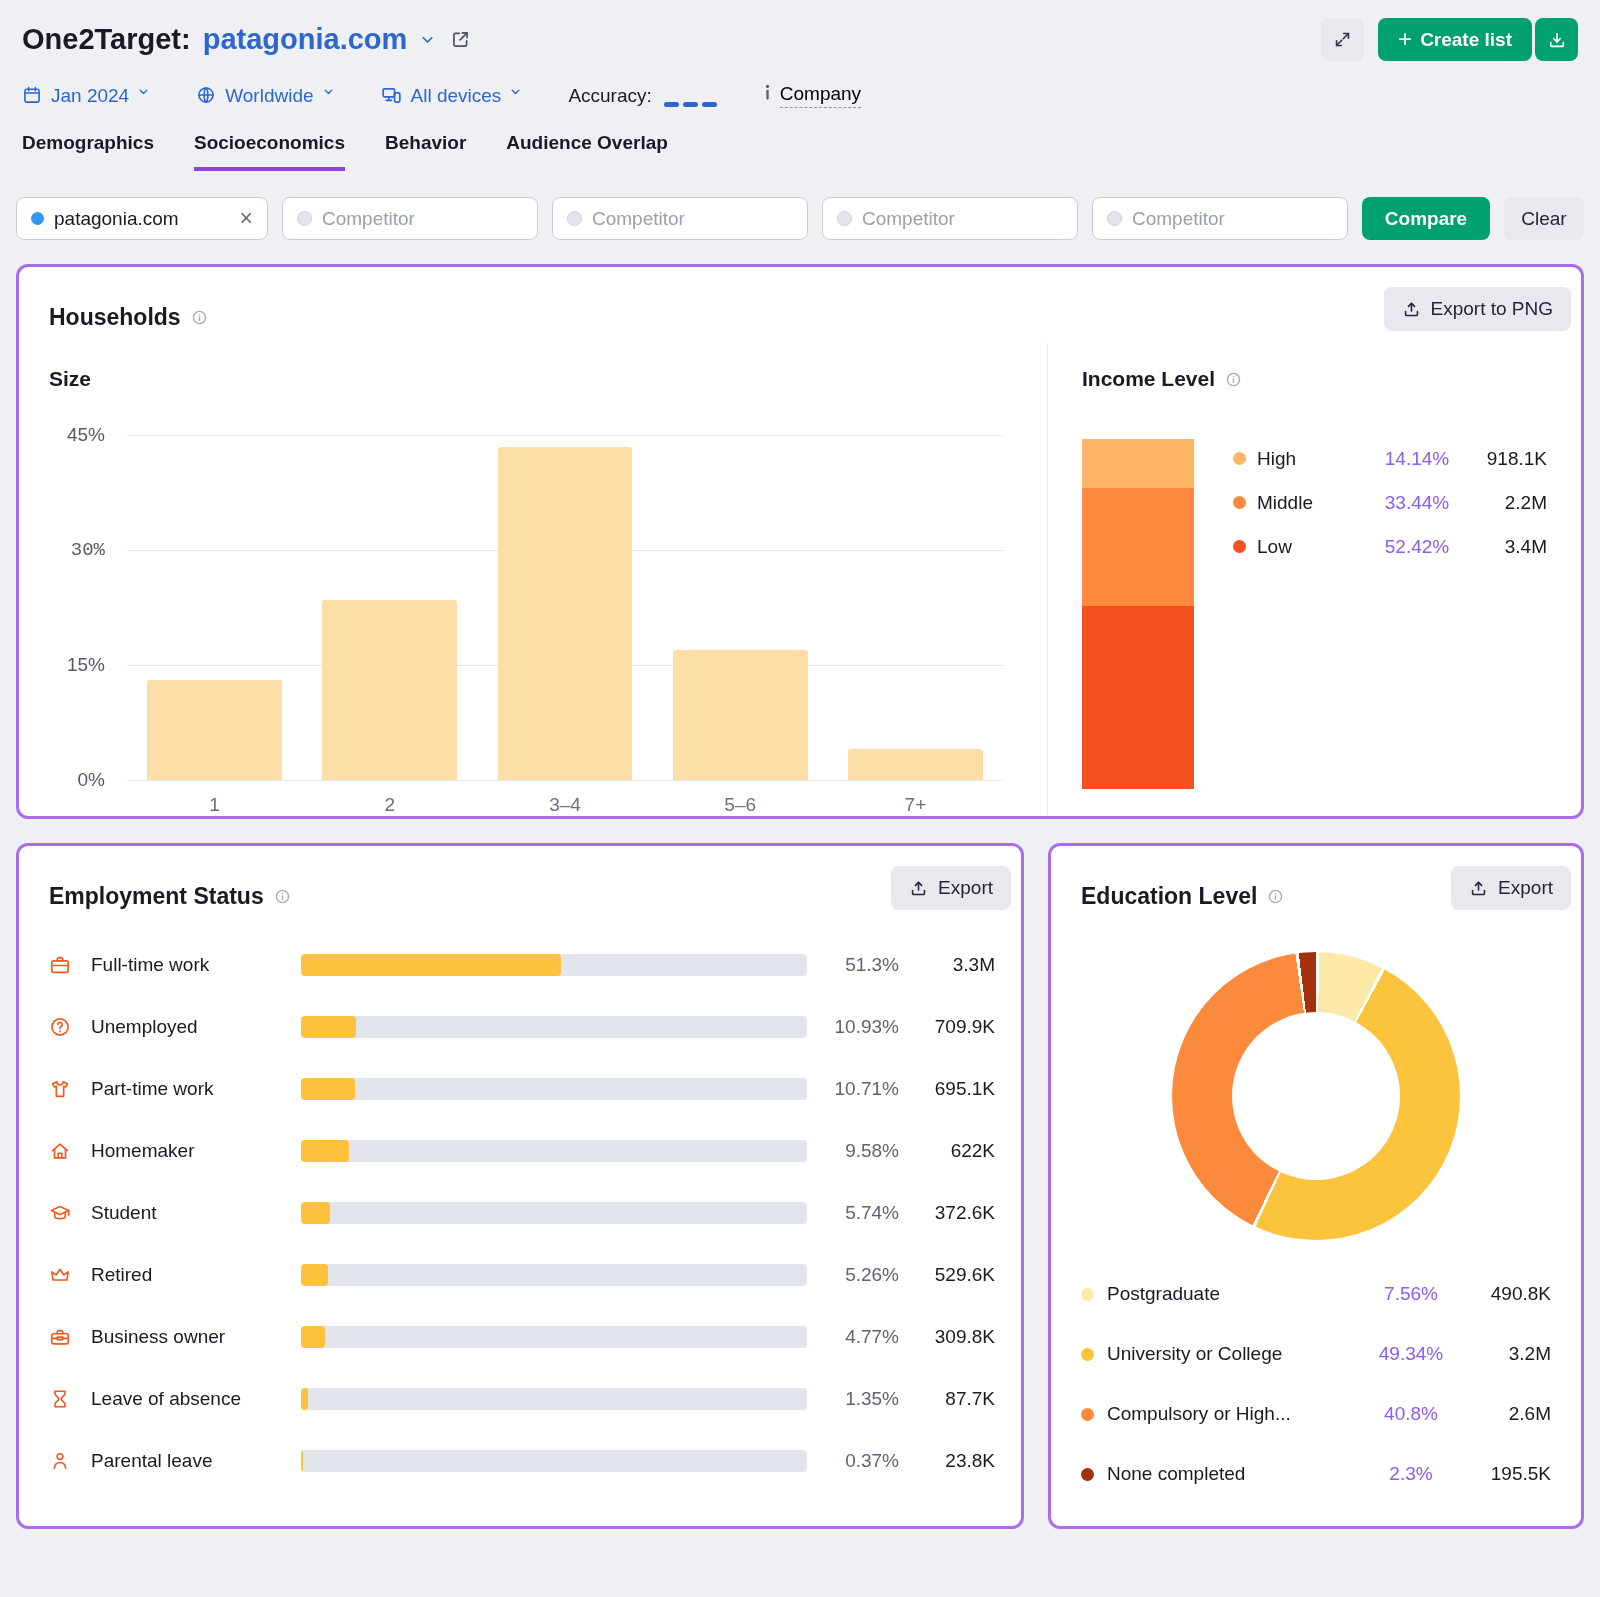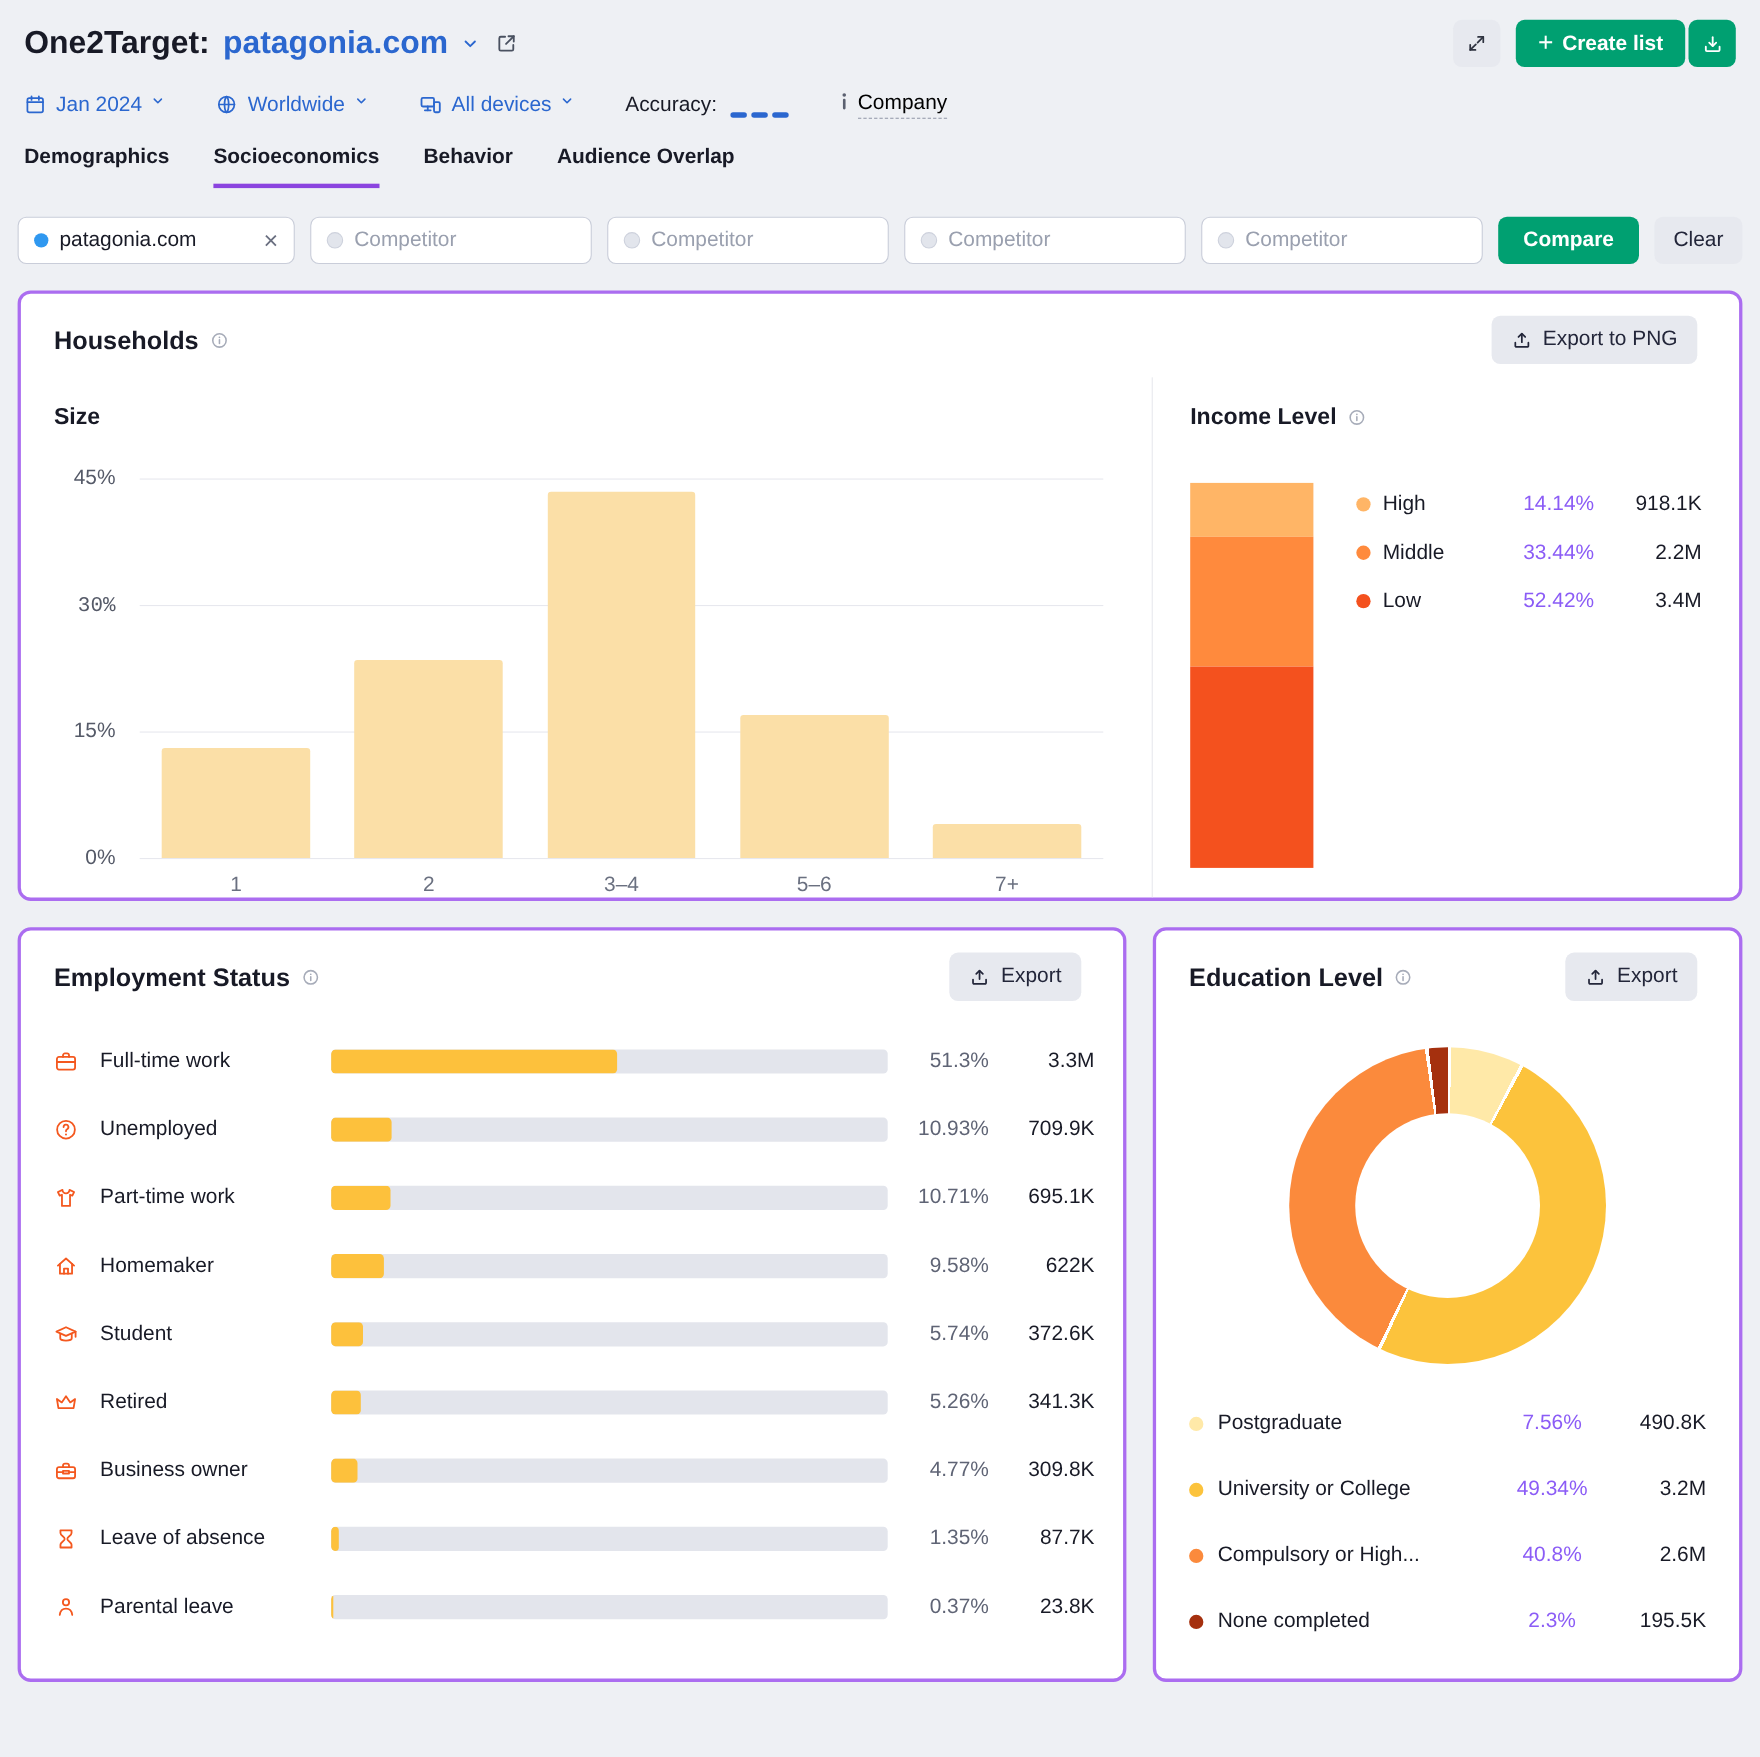--- a/index.html
+++ b/index.html
@@ -45,21 +45,21 @@
   .chip.competitor{flex:1;color:#9aa0af;cursor:text}
   .blue-dot{width:13px;height:13px;border-radius:50%;background:#2f98f0;flex:none}
   .comp-dot{width:15px;height:15px;border-radius:50%;background:#e2e5ec;border:1px solid #cdd1dc;flex:none}
   .chip .x{margin-left:auto;color:#6a6f80;font-size:23px;line-height:1;cursor:pointer}
   .compare-btn{background:#00a071;color:#fff;width:128px;height:43px;font-weight:600}
   .clear-btn{background:#e7e9ef;color:#23263a;width:80px;height:43px}
 
   
   .card{background:#fff;border:3px solid #ab6df0;border-radius:12px;overflow:hidden}
   .households{margin-top:24px}
-  .card-head{display:flex;justify-content:space-between;align-items:center;padding:20px 38px 12px 30px}
+  .card-head{display:flex;justify-content:space-between;align-items:flex-end;padding:20px 10px 12px 30px}
   .card-title-wrap{display:flex;align-items:center;gap:10px}
   .card-title{font-size:23px;font-weight:bold}
   .gray-btn{background:#e7e9ef;color:#23263a;height:44px;padding:0 18px;border-radius:8px;font-size:19px;display:inline-flex;align-items:center;gap:10px}
 
   .households-body{display:grid;grid-template-columns:1fr 534px}
   .size-col{padding:24px 44px 0 30px}
   .panel-subtitle-wrap{display:flex;align-items:center;gap:10px}
   .panel-subtitle{font-size:21px;font-weight:bold}
   .size-chart{display:flex;margin-top:44px}
   .y-axis{width:62px;position:relative;height:345px;margin-right:16px;flex:none}
@@ -446,21 +446,21 @@
             <span class="emp-icon">
               <svg width="22" height="22" viewBox="0 0 24 24" fill="none" stroke="currentColor" stroke-width="1.8" stroke-linecap="round" stroke-linejoin="round">
                 <path d="M4.5 17.5h15L21 8.6l-4.8 3.3L12 5.8l-4.2 6.1L3 8.6z"></path>
               </svg>
             </span>
             <span class="emp-label">Retired</span>
             <span class="track">
               <span class="fill" style="width:5.26%;background:#fdc13c"></span>
             </span>
             <span class="emp-pct">5.26%</span>
-            <span class="emp-val">341.3K</span>
+            <span class="emp-val">529.6K</span>
           </div>
           <div class="emp-row">
             <span class="emp-icon">
               <svg width="22" height="22" viewBox="0 0 24 24" fill="none" stroke="currentColor" stroke-width="1.8" stroke-linecap="round" stroke-linejoin="round">
                 <rect x="3" y="8.5" width="18" height="11" rx="2"></rect>
                 <path d="M9 8.5V7a2 2 0 0 1 2-2h2a2 2 0 0 1 2 2v1.5"></path>
                 <path d="M3 13.5h6m6 0h6"></path>
                 <path d="M9 12.2h6v2.6H9z"></path>
               </svg>
             </span>

